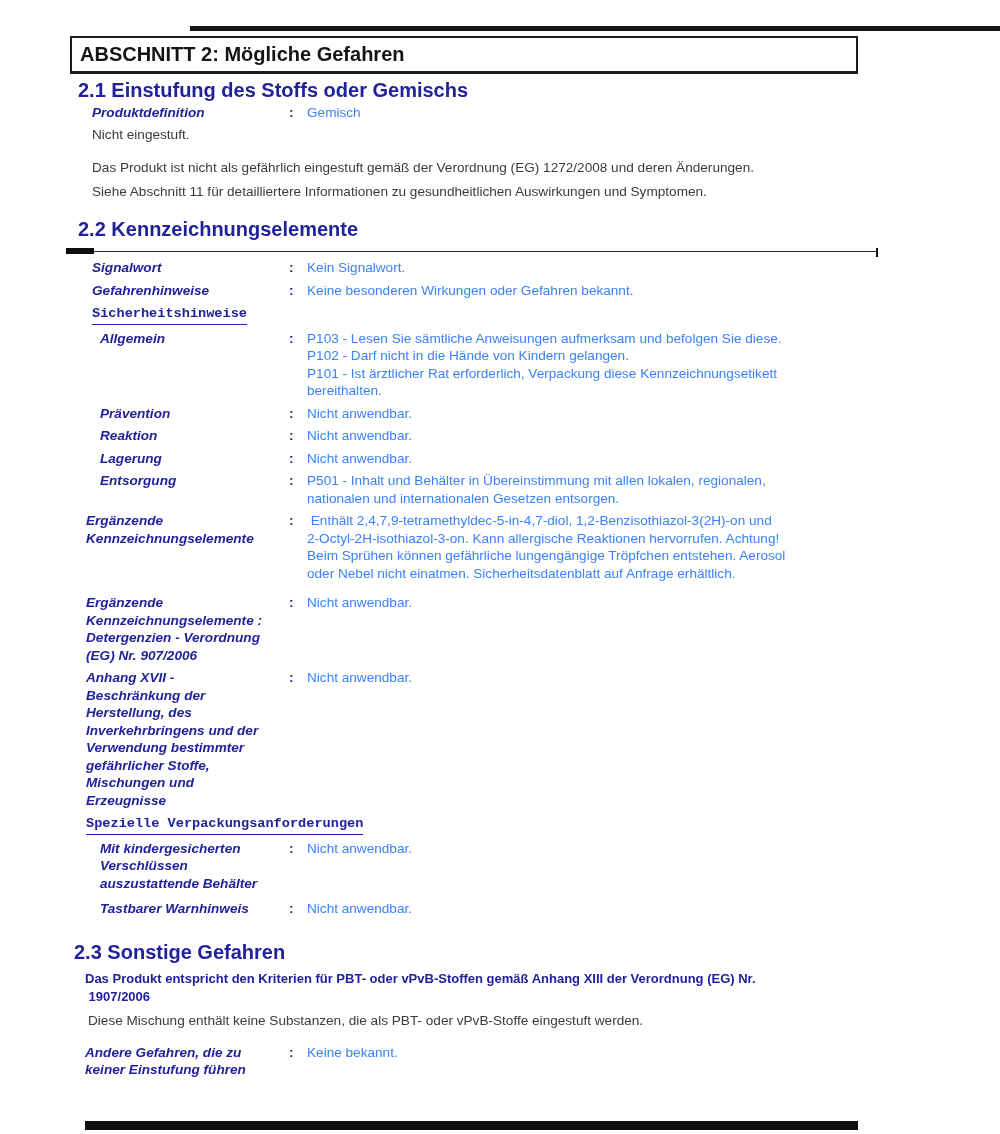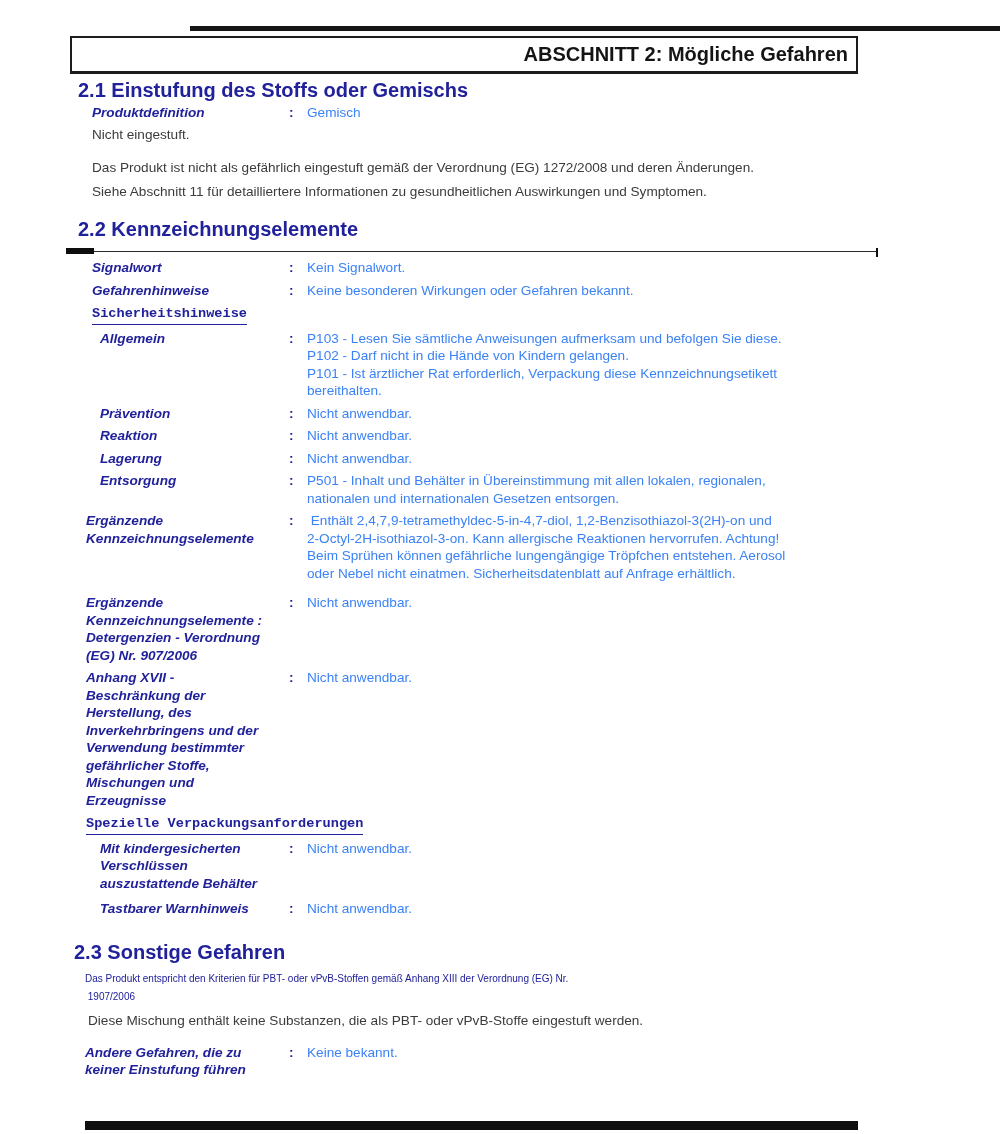--- a/index.html
+++ b/index.html
@@ -8,21 +8,21 @@
     font-family:"Liberation Sans","DejaVu Sans",sans-serif;
     font-size:13.6px;line-height:17.5px;color:#3b3b3b;
   }
   .top-bar{position:absolute;top:26px;left:190px;width:810px;height:5px;background:#161616;}
   .bottom-bar{position:absolute;top:1121px;left:85px;width:773px;height:9px;background:#0f0f0f;}
 
   .header-box{
     margin:36px 0 8px 70px;width:788px;box-sizing:border-box;
     border:2px solid #1c1c1c;border-bottom-width:3px;
     padding:3px 8px 4px 8px;
-    font-size:20px;line-height:26px;font-weight:bold;color:#141414;text-align:right;
+    font-size:20px;line-height:26px;font-weight:bold;color:#141414;
   }
   .h-sec{font-size:20px;font-weight:bold;color:#21219b;margin:0;}
   .h21{margin:8px 0 0 78px;}
   .h22{margin:20px 0 0 78px;}
   .h23{margin:26px 0 0 74px;}
 
   .rows21{margin:4px 0 0 92px;width:788px;}
   .rows21 .row{grid-template-columns:197px 18px 1fr;}
   .rows22{margin:7px 0 0 86px;width:794px;}
   .rows22 .row{grid-template-columns:203px 18px 1fr;}
@@ -50,22 +50,22 @@
   .body-p{margin:0 0 0 92px;}
   .p-tight{margin-top:2px;}
   .p-gap10{margin-top:15px;}
   .p-gap8{margin-top:7px;}
 
   .rule{position:relative;margin:13px 0 0 68px;width:810px;height:1px;background:#2b2b2b;}
   .rule .blob{position:absolute;left:-2px;top:-3px;width:28px;height:6px;background:#0e0e0e;}
   .rule .tick{position:absolute;right:0;top:-3px;width:2px;height:9px;background:#0e0e0e;}
 
   .bold-p{
-    margin:9px 0 0 85px;width:800px;font-weight:normal;color:#21219b;
-    white-space:pre-line;font-size:10px;
+    margin:9px 0 0 85px;width:800px;font-weight:bold;color:#21219b;
+    white-space:pre-line;font-size:13px;
   }
   .diese-p{margin:7px 0 0 88px;}
 </style>
 </head>
 <body>
 
 <div class="page">
 
   <div class="top-bar"></div>
 

